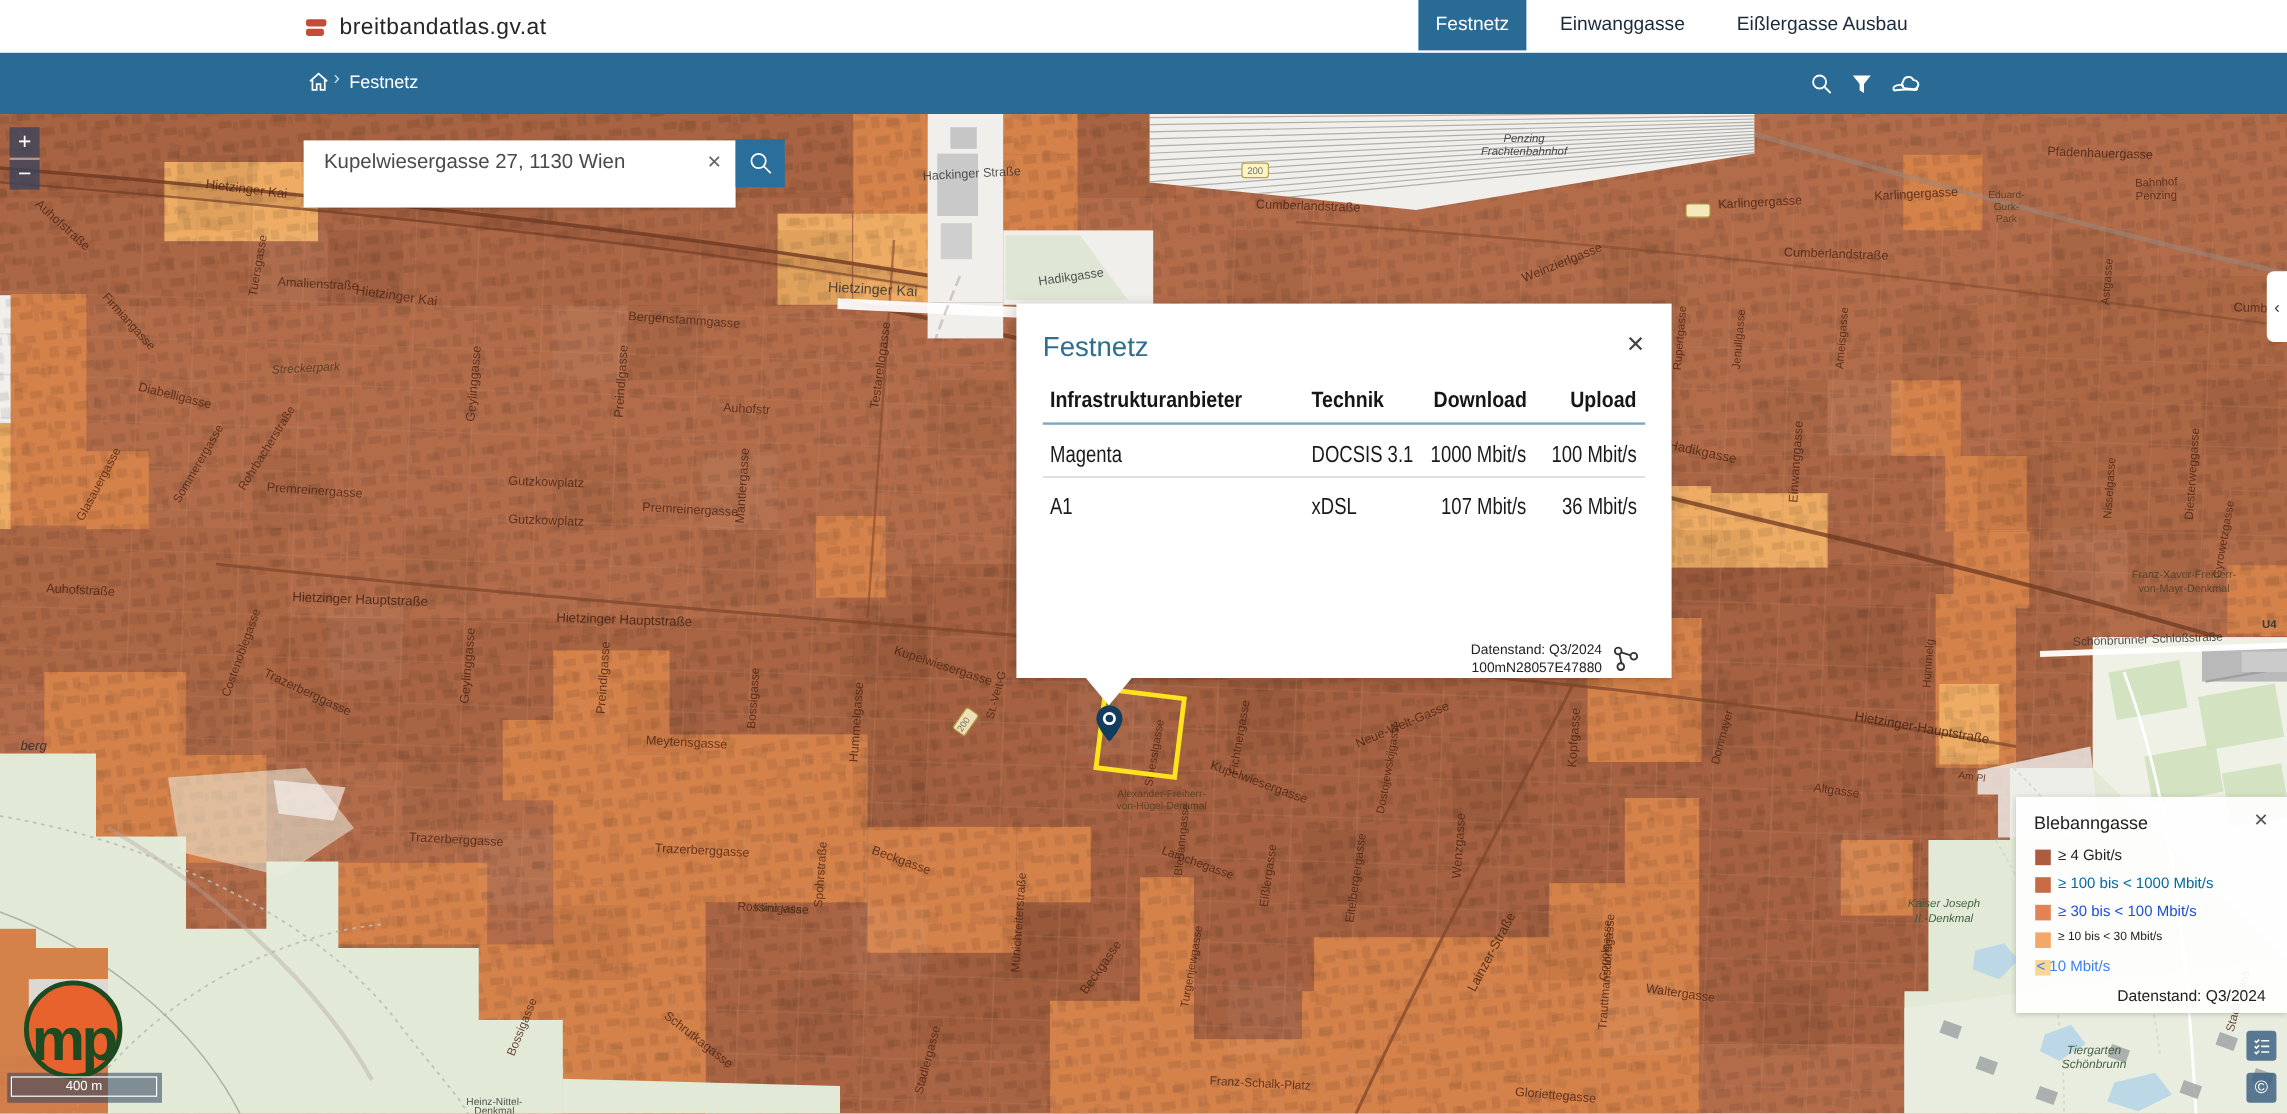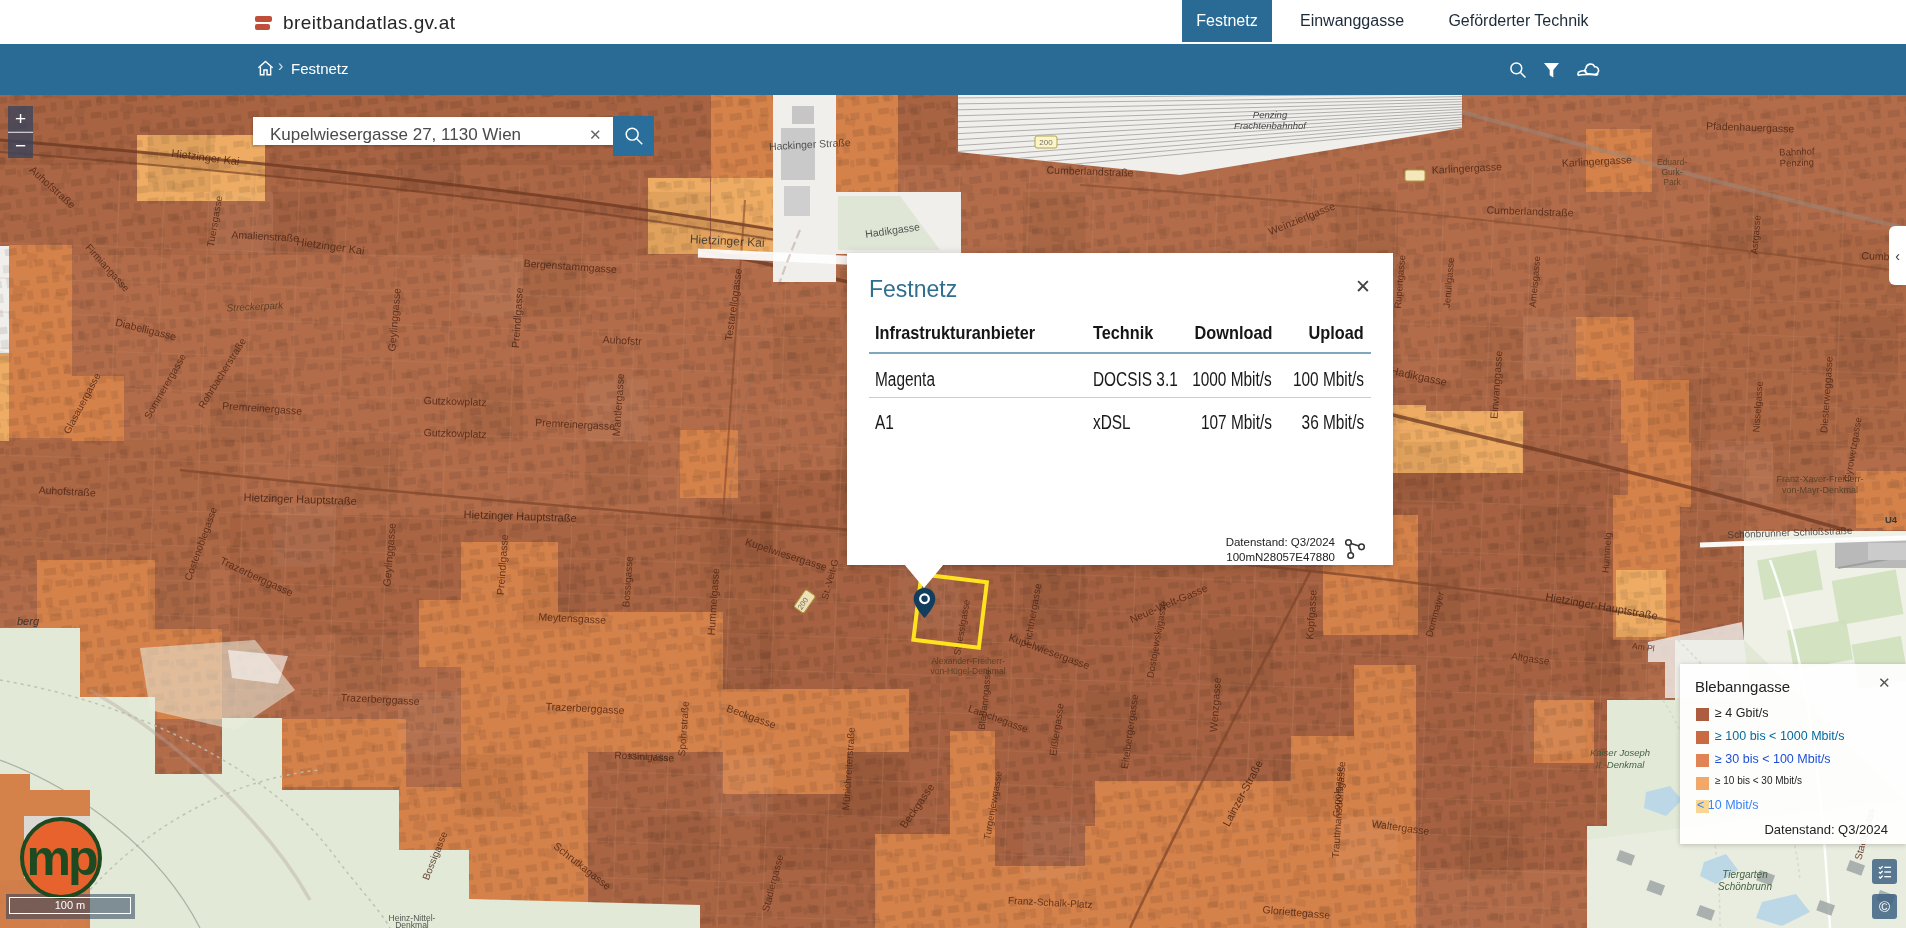--- a/index.html
+++ b/index.html
@@ -405,21 +405,21 @@
       <rect x="917" y="578" width="66" height="66" fill="none" stroke="#ffe31e" stroke-width="4"></rect>
     </g>
   </svg>
 
 <div class="abs" style="left:0;top:0;width:1906px;height:42px;background:#fff;z-index:20">
   <div class="abs" style="left:255px;top:16px;width:17px;height:6px;background:#c14e38;border-radius:2px"></div>
   <div class="abs" style="left:255px;top:24px;width:15px;height:6px;background:#c14e38;border-radius:2px"></div>
   <div class="abs" style="left:283px;top:12px;font-size:19px;color:#262626;letter-spacing:0.4px">breitbandatlas.gv.at</div>
   <div class="abs" style="left:1182px;top:0;width:90px;height:42px;background:#296b94;color:#fff;font-size:16px;display:flex;align-items:center;justify-content:center">Festnetz</div>
   <div class="abs" style="left:1297px;top:0;width:110px;height:42px;color:#1b2b3a;font-size:16px;display:flex;align-items:center;justify-content:center">Einwanggasse</div>
-  <div class="abs" style="left:1446px;top:0;width:145px;height:42px;color:#1b2b3a;font-size:16px;display:flex;align-items:center;justify-content:center">Geförderter Technik</div>
+  <div class="abs" style="left:1446px;top:0;width:145px;height:42px;color:#1b2b3a;font-size:16px;display:flex;align-items:center;justify-content:center">Eißlergasse Ausbau</div>
 </div>
 
 <div class="abs" style="left:0;top:44px;width:1906px;height:51px;background:#296b94;z-index:20">
   <svg class="abs" style="left:256px;top:15px" width="19" height="19" viewBox="0 0 24 24" fill="none" stroke="#fff" stroke-width="1.8">
       <path d="M3 11 L12 3 L21 11"></path>
       <path d="M5.5 9.5 V20 H10 V14 H14 V20 H18.5 V9.5"></path>
     </svg>
   <div class="abs" style="left:278px;top:13px;color:#cfe0ea;font-size:16px">›</div>
   <div class="abs" style="left:291px;top:16px;color:#fff;font-size:15px">Festnetz</div>
   <svg class="abs" style="left:1508px;top:16px" width="20" height="20" viewBox="0 0 24 24" fill="none" stroke="#fff" stroke-width="1.8">
@@ -434,21 +434,21 @@
       <path d="M2 13.5 c2.5-1.8 6-2 8.5-1.2"></path>
       <path d="M2 16.5 c3.5-1 14-1.4 19.5-.4"></path>
       <path d="M2 13.5 v3"></path>
       <path d="M21.5 16 v-2"></path>
     </svg>
 </div>
 
 <div class="abs" style="left:8px;top:106px;width:25px;height:25px;background:rgba(58,68,94,0.78);color:#fff;font-size:19px;display:flex;align-items:center;justify-content:center;z-index:10">+</div>
 <div class="abs" style="left:8px;top:132px;width:25px;height:26px;background:rgba(58,68,94,0.78);color:#fff;font-size:19px;display:flex;align-items:center;justify-content:center;border-top:1px solid rgba(255,255,255,0.7);z-index:10">−</div>
 
-<div class="abs" style="left:253px;top:117px;width:360px;height:28px;background:#fff;z-index:10;box-shadow:0 1px 3px rgba(0,0,0,0.25)">
+<div class="abs" style="left:253px;top:117px;width:360px;height:56px;background:#fff;z-index:10;box-shadow:0 1px 3px rgba(0,0,0,0.25)">
   <div class="abs" style="left:17px;top:8px;font-size:17px;color:#4a4a4a">Kupelwiesergasse 27, 1130 Wien</div>
   <div class="abs" style="left:336px;top:9px;font-size:15px;color:#666">✕</div>
 </div>
 <div class="abs" style="left:613px;top:116px;width:41px;height:40px;background:#2a6f9b;z-index:10;display:flex;align-items:center;justify-content:center">
   <svg width="22" height="22" viewBox="0 0 24 24" fill="none" stroke="#fff" stroke-width="1.6">
       <circle cx="10" cy="10" r="6.5"></circle>
       <line x1="15" y1="15" x2="21" y2="21"></line>
     </svg>
 </div>
 
@@ -508,18 +508,18 @@
       <path d="M3 5 l2 2 l3.5-3.5"></path>
       <line x1="11" y1="5" x2="21" y2="5"></line>
       <path d="M3 12 l2 2 l3.5-3.5"></path>
       <line x1="11" y1="12" x2="21" y2="12"></line>
       <path d="M3 19 l2 2 l3.5-3.5"></path>
       <line x1="11" y1="19" x2="21" y2="19"></line>
     </svg>
 </div>
 <div class="abs" style="left:1872px;top:894px;width:25px;height:25px;background:rgba(62,98,130,0.85);border-radius:3px;z-index:10;display:flex;align-items:center;justify-content:center;color:#fff;font-size:15px">©</div>
 
-<div class="abs" style="left:20px;top:817px;width:82px;height:82px;border-radius:50%;background:#e8622d;border:4px solid #1d4a20;z-index:10;display:flex;align-items:center;justify-content:center">
+<div class="abs" style="left:20px;top:817px;width:82px;height:82px;border-radius:50%;background:#e8622d;border:4px solid #1d4a20;z-index:10;display:flex;align-items:flex-end;justify-content:center">
   <span style="font-size:50px;font-weight:bold;color:#1d4a20;letter-spacing:-3px;font-family:'Liberation Sans',sans-serif">mp</span>
 </div>
 
 <div class="abs" style="left:6px;top:894px;width:129px;height:25px;background:rgba(45,65,95,0.55);z-index:9"></div>
 <div class="abs" style="left:9px;top:897px;width:122px;height:17px;border:1.5px solid #fff;z-index:10"></div>
-<div class="abs" style="left:0;top:899px;width:140px;text-align:center;font-size:11px;color:#fff;z-index:11">100 m</div>
+<div class="abs" style="left:0;top:899px;width:140px;text-align:center;font-size:11px;color:#fff;z-index:11">400 m</div>
 </body></html>

